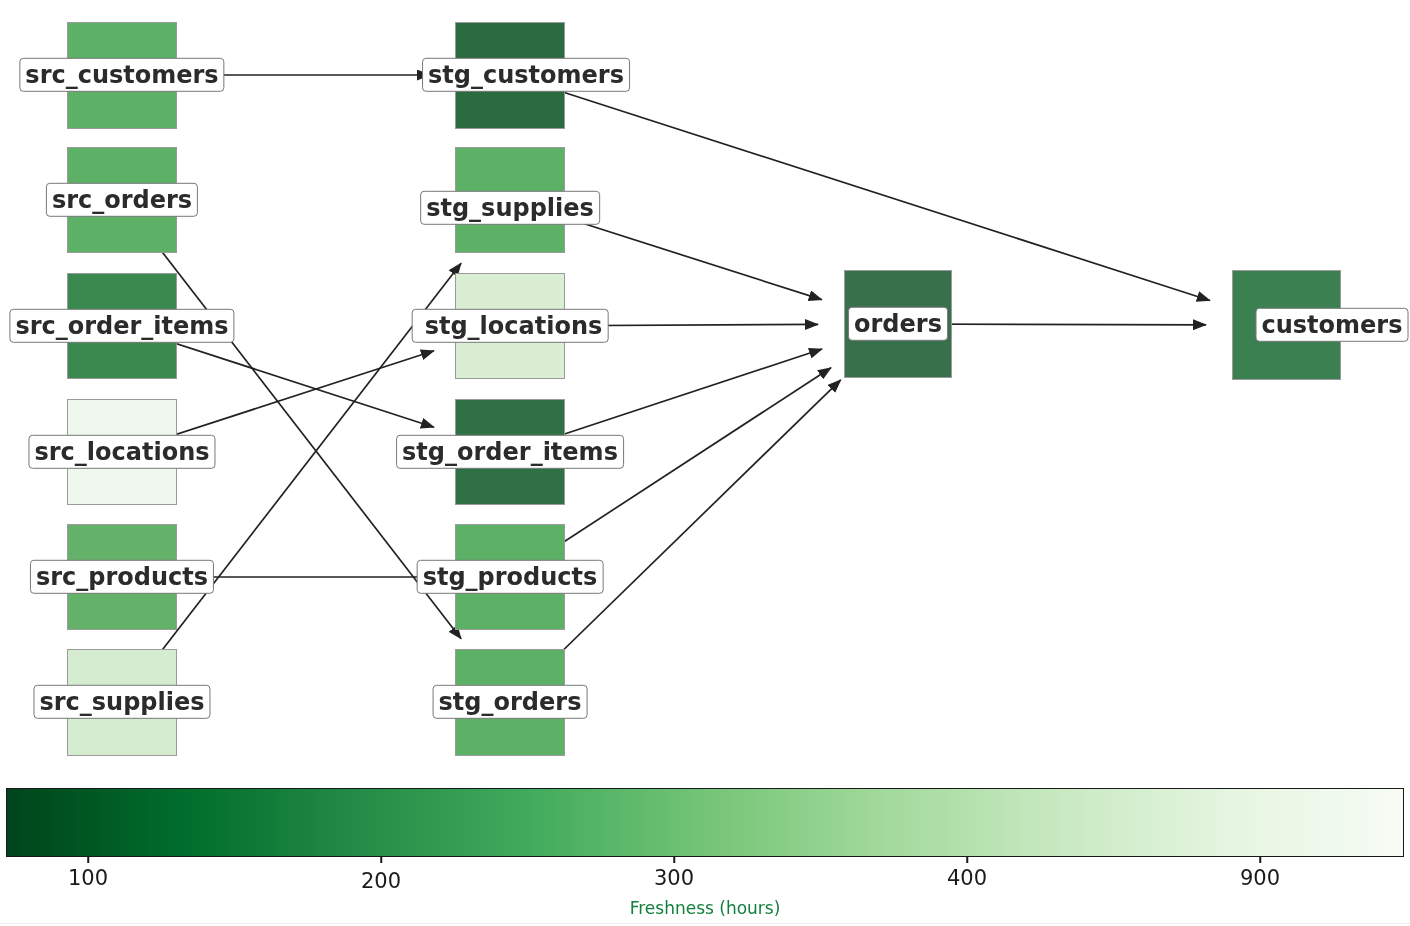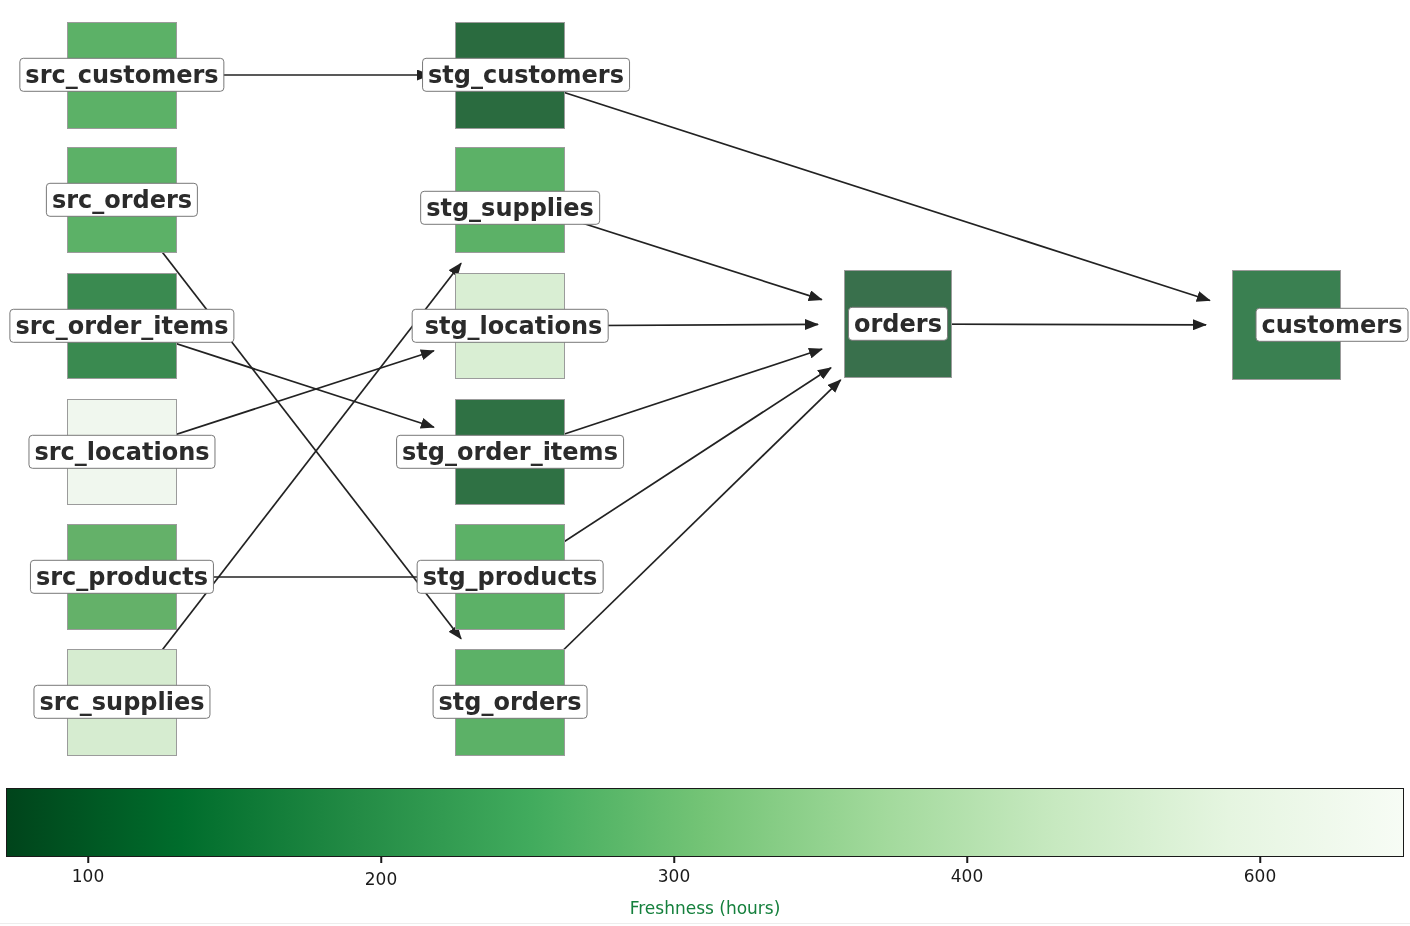--- a/index.html
+++ b/index.html
@@ -12,21 +12,21 @@
   .node-label{
     position:absolute;z-index:3;transform:translate(-50%,-50%);
     background:#ffffff;border:1.5px solid #787878;border-radius:4px;
     padding:0 5px;font-size:24px;font-weight:bold;color:#2b2b2b;
     white-space:nowrap;line-height:1.35;
   }
   #colorbar{position:absolute;z-index:2;border:1.2px solid #1a1a1a;box-sizing:border-box;}
   .cb-tick{position:absolute;z-index:2;width:1.5px;height:6px;background:#1a1a1a;transform:translateX(-50%);}
   .cb-tick-label{
     position:absolute;z-index:2;transform:translateX(-50%);
-    font-size:17px;color:#1a1a1a;white-space:nowrap;
+    font-size:21px;color:#1a1a1a;white-space:nowrap;
   }
   #cb-axis-label{
     position:absolute;z-index:2;transform:translateX(-50%);
     font-size:17px;color:#15803d;white-space:nowrap;
   }
   #bottom-rule{position:absolute;left:0;width:100%;height:1px;background:#ededed;z-index:1;}
 </style>
 </head>
 <body>
 
@@ -88,17 +88,17 @@
   <div id="cb-ticks">
       <div class="cb-tick" style="left: 88px; top: 857px;"></div>
       <div class="cb-tick-label" style="left: 88px; top: 866px;">100</div>
       <div class="cb-tick" style="left: 381px; top: 857px;"></div>
       <div class="cb-tick-label" style="left: 381px; top: 869px;">200</div>
       <div class="cb-tick" style="left: 674px; top: 857px;"></div>
       <div class="cb-tick-label" style="left: 674px; top: 866px;">300</div>
       <div class="cb-tick" style="left: 967px; top: 857px;"></div>
       <div class="cb-tick-label" style="left: 967px; top: 866px;">400</div>
       <div class="cb-tick" style="left: 1260px; top: 857px;"></div>
-      <div class="cb-tick-label" style="left: 1260px; top: 866px;">600</div>
+      <div class="cb-tick-label" style="left: 1260px; top: 866px;">900</div>
     </div>
   <div id="cb-axis-label" style="left: 705px; top: 898px;">Freshness (hours)</div>
   <div id="bottom-rule" style="top: 923px;"></div>
 </div>
 
 </body></html>

